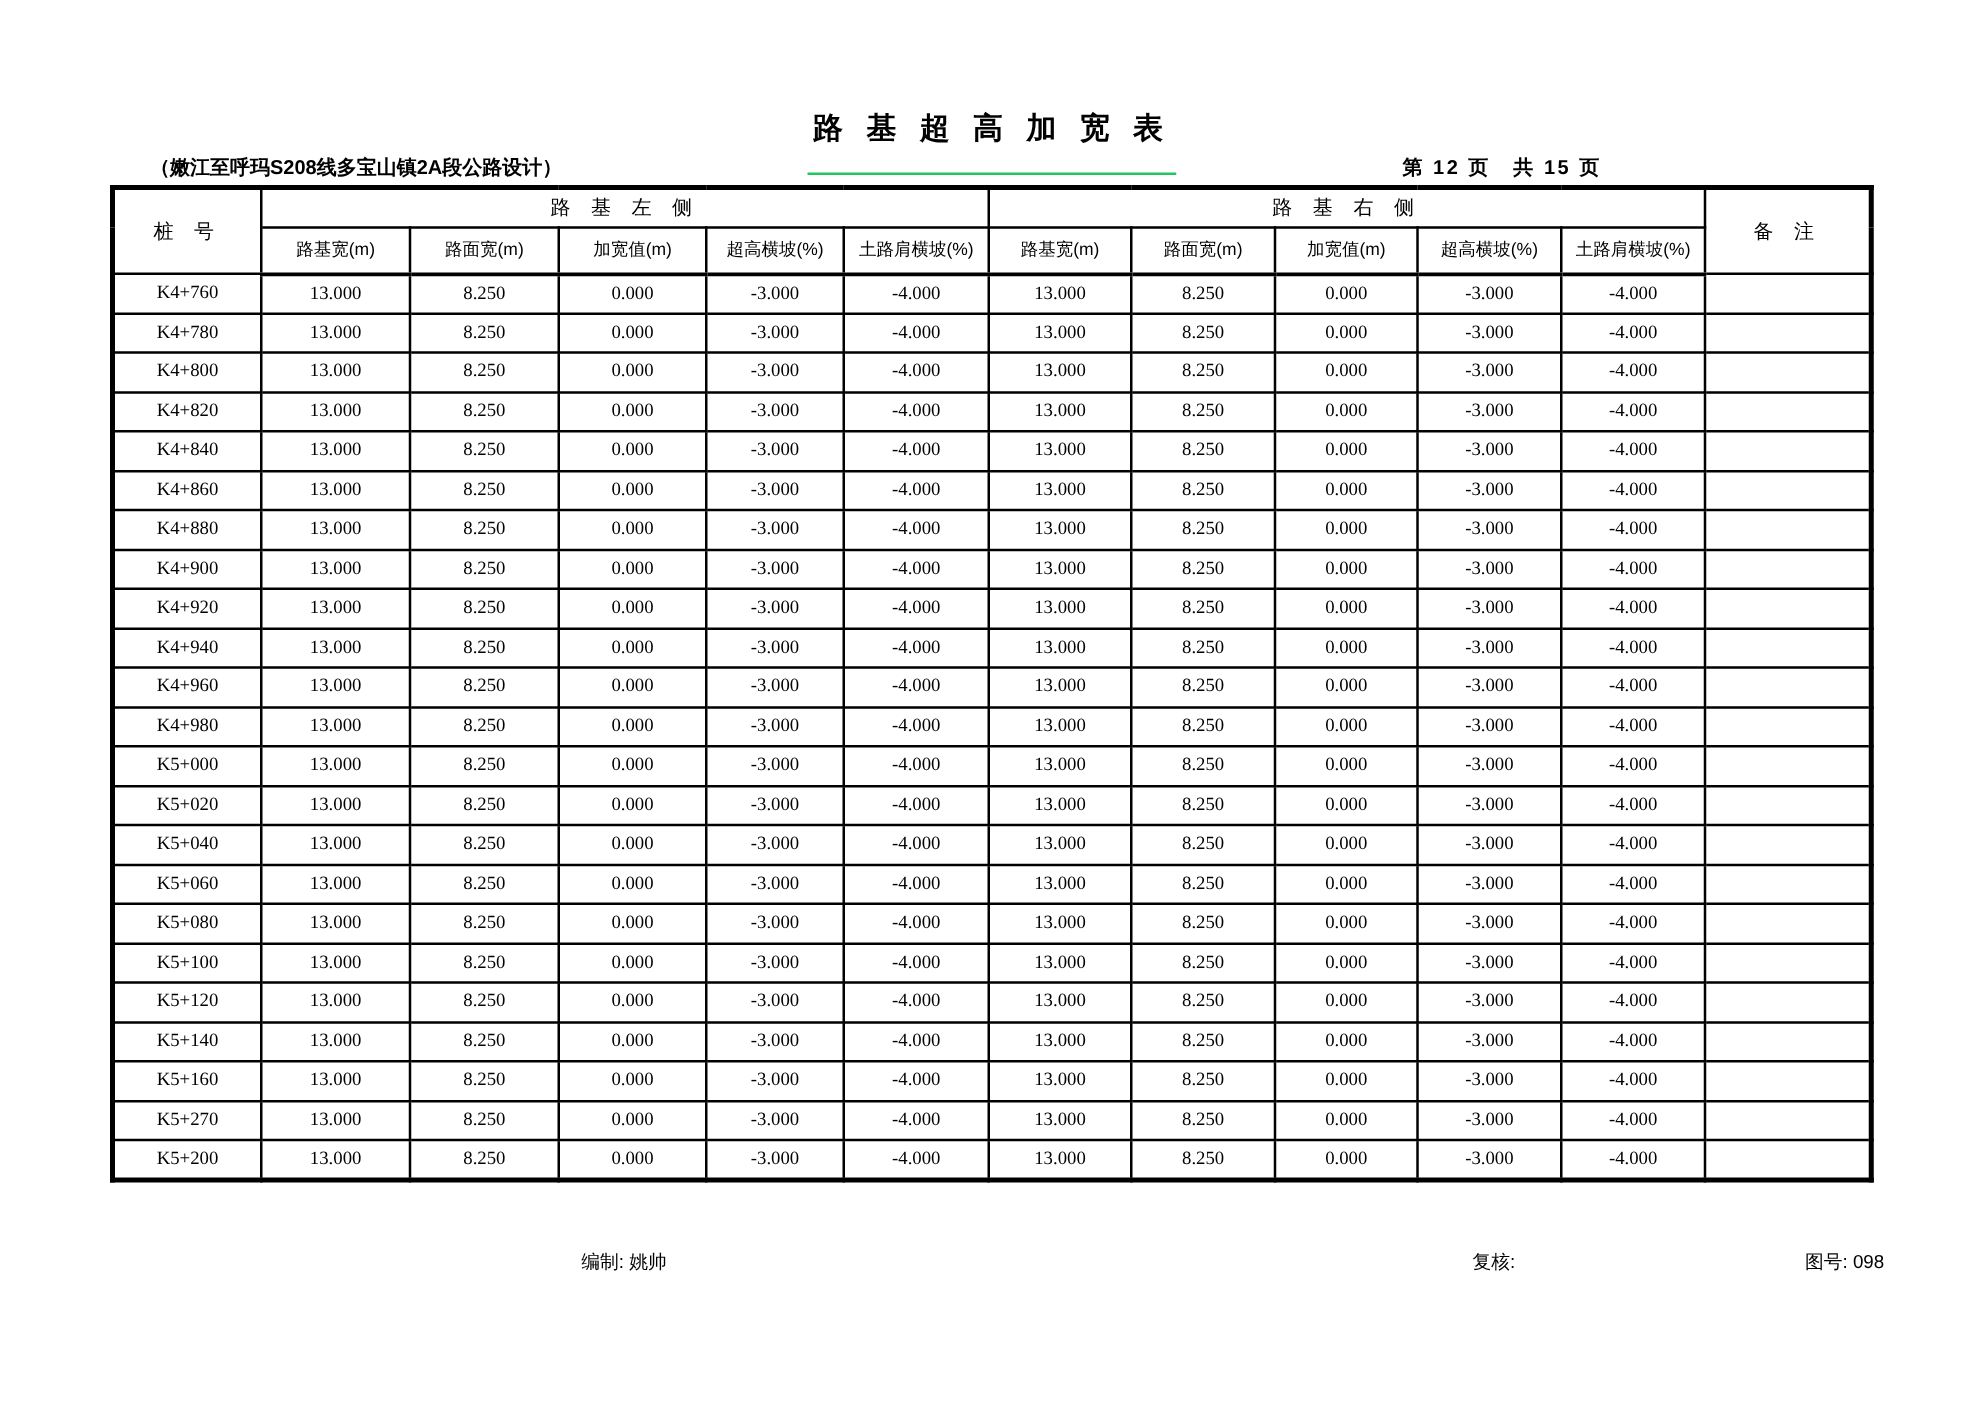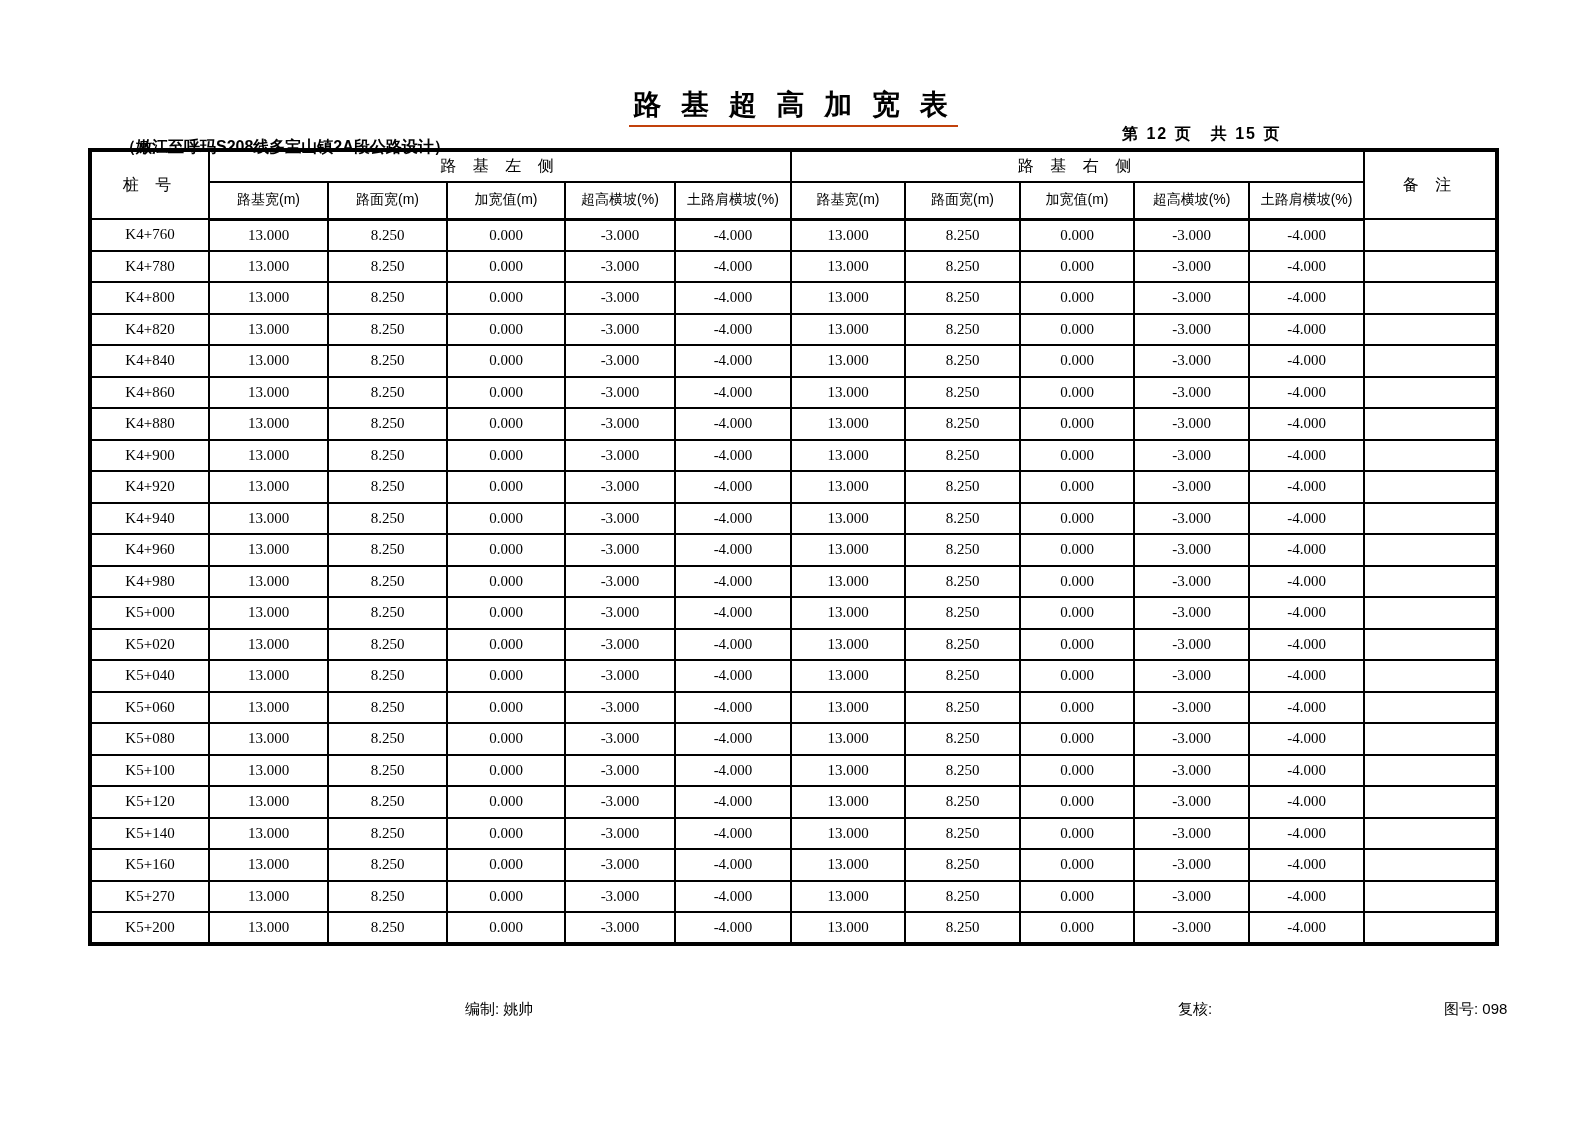--- a/index.html
+++ b/index.html
@@ -10,28 +10,28 @@
     font-family: "Liberation Serif", "DejaVu Serif", serif;
     color: #000;
     overflow: hidden;
   }
   .title-wrap {
     position: absolute; top: 86px; left: 0; width: 100%;
     text-align: center;
   }
   .doc-title {
     display: inline-block;
-    font-size: 28px; font-weight: bold;
+    font-size: 24px; font-weight: bold;
     letter-spacing: 6px;
-    padding: 0 4px 1px 4px;
-    border-bottom: 2px solid #c2410c;
+    padding: 0 4px 20px 4px;
+    border-bottom: 2px solid #22c55e;
     font-family: "Liberation Sans", "DejaVu Sans", sans-serif;
   }
   .doc-subtitle {
-    position: absolute; top: 137px; left: 120px;
+    position: absolute; top: 124px; left: 120px;
     font-size: 16px; font-weight: bold;
     font-family: "Liberation Sans", "DejaVu Sans", sans-serif;
   }
   .page-info {
     position: absolute; top: 124px; left: 1122px;
     font-size: 16px; font-weight: bold;
     letter-spacing: 2px;
     font-family: "Liberation Sans", "DejaVu Sans", sans-serif;
   }
   table.main {

